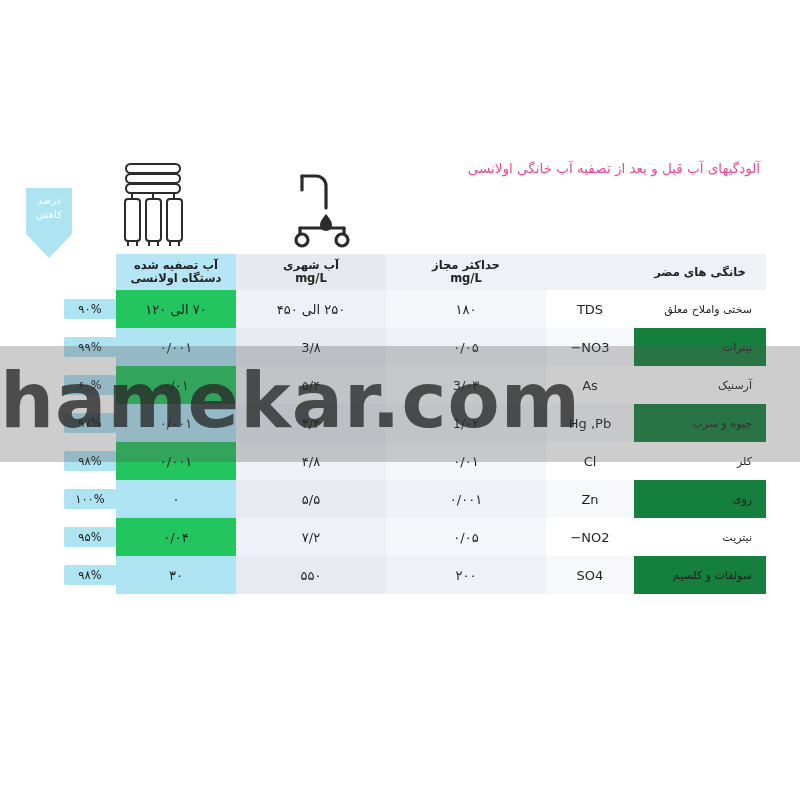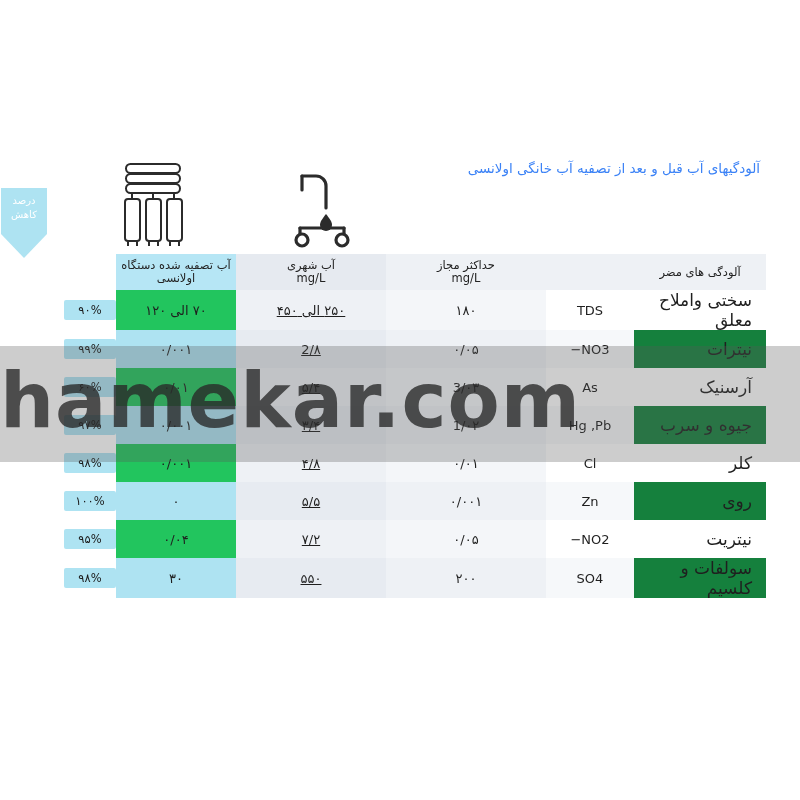--- a/index.html
+++ b/index.html
@@ -24,21 +24,21 @@
   }
 
   
   .title {
     position: absolute;
     left: 360px;
     top: 160px;
     width: 400px;
     text-align: right;
     font-size: 13.5px;
-    color: #3b82f6;
+    color: #ec4899;
     direction: rtl;
     white-space: nowrap;
   }
 
   
   .icon-ro {
     position: absolute;
     left: 108px;
     top: 158px;
     width: 90px;
@@ -48,21 +48,21 @@
     position: absolute;
     left: 288px;
     top: 168px;
     width: 80px;
     height: 86px;
   }
 
   
   .pct-arrow {
     position: absolute;
-    left: 1px;
+    left: 26px;
     top: 188px;
     width: 46px;
     height: 72px;
   }
   .pct-arrow .body {
     position: absolute;
     left: 0;
     top: 0;
     width: 46px;
     height: 46px;
@@ -105,38 +105,39 @@
     margin: 0;
   }
 
   .hdr td {
     height: 36px;
     font-size: 11.5px;
     color: #232323;
     text-align: center;
     vertical-align: middle;
     line-height: 13px;
+    font-weight: bold;
   }
   .hdr .c-name   { background: #eef1f5; }
   .hdr .c-sym    { background: #eef1f5; }
   .hdr .c-max    { background: #eef1f5; }
   .hdr .c-city   { background: #e6eaf0; }
   .hdr .c-filter { background: #b6e6f5; }
 
   .row td {
     height: 38px;
     font-size: 13px;
     color: #1f1f1f;
     text-align: center;
     vertical-align: middle;
   }
-  .row .c-name   { background: #ffffff; text-align: right; padding-right: 14px; font-size: 17px;}
+  .row .c-name   { background: #ffffff; text-align: right; padding-right: 14px; font-size: 11px;}
   .row .c-sym    { background: #ffffff; }
   .row .c-max    { background: #f4f6f9; }
-  .row .c-city   { background: #eef1f5; text-decoration: underline; }
+  .row .c-city   { background: #eef1f5; }
   .row .c-filter { background: #22c55e; }
 
   .row.alt .c-name   { background: #15803d; }
   .row.alt .c-sym    { background: #f6f8fa; }
   .row.alt .c-max    { background: #eef1f5; }
   .row.alt .c-city   { background: #e7ebf1; }
   .row.alt .c-filter { background: #aee3f2; }
 
   
   .c-pct {
@@ -229,21 +230,21 @@
     <colgroup>
       <col style="width:132px">
       <col style="width:88px">
       <col style="width:160px">
       <col style="width:150px">
       <col style="width:120px">
       <col style="width:50px">
     </colgroup>
     <tbody>
       <tr class="hdr">
-        <td class="c-name">آلودگی های مضر</td>
+        <td class="c-name">خانگی های مضر</td>
         <td class="c-sym"></td>
         <td class="c-max">
           <div>حداکثر مجاز</div>
           <div>mg/L</div>
         </td>
         <td class="c-city">
           <div>آب شهری</div>
           <div>mg/L</div>
         </td>
         <td class="c-filter">آب تصفیه شده دستگاه اولانسی</td>
@@ -256,21 +257,21 @@
         <td class="c-max">۱۸۰</td>
         <td class="c-city">۲۵۰ الی ۴۵۰</td>
         <td class="c-filter">۷۰ الی ۱۲۰</td>
         <td class="c-pct"><span class="pct-chip">۹۰%</span></td>
       </tr>
 
       <tr class="row alt">
         <td class="c-name">نیترات</td>
         <td class="c-sym">NO3−</td>
         <td class="c-max">۰/۰۵</td>
-        <td class="c-city">2/۸</td>
+        <td class="c-city">3/۸</td>
         <td class="c-filter">۰/۰۰۱</td>
         <td class="c-pct"><span class="pct-chip">۹۹%</span></td>
       </tr>
 
       <tr class="row">
         <td class="c-name">آرسنیک</td>
         <td class="c-sym">As</td>
         <td class="c-max">3/۰۳</td>
         <td class="c-city">۵/۴</td>
         <td class="c-filter">۰/۰۱</td>

